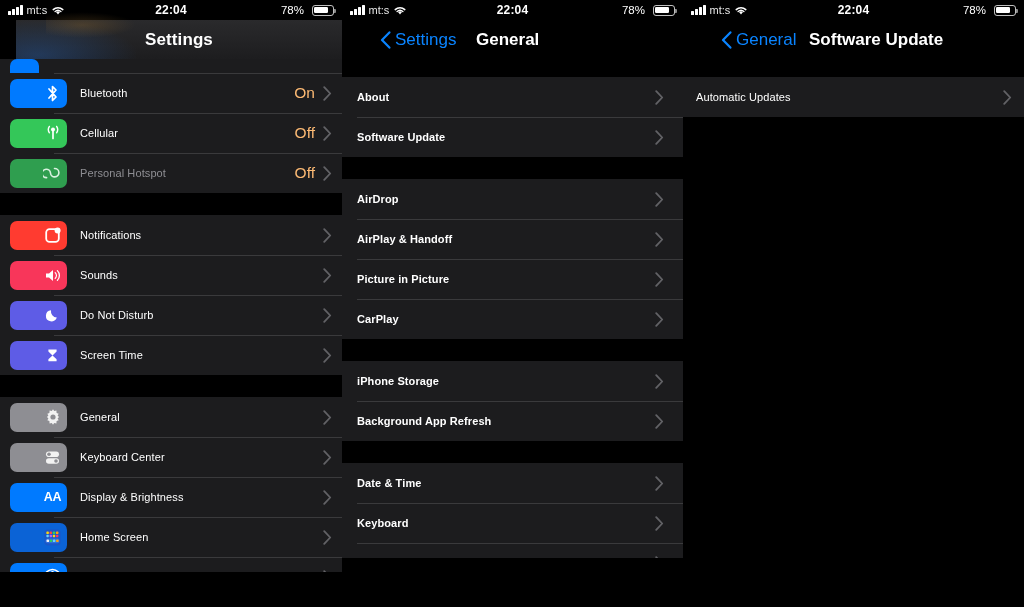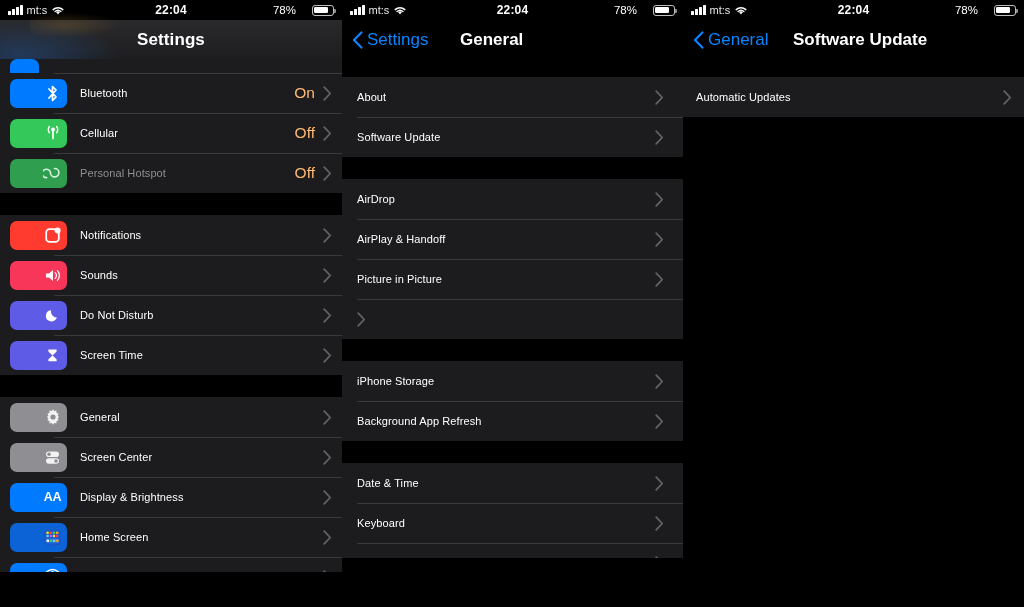--- a/index.html
+++ b/index.html
@@ -14,21 +14,21 @@
   .panel-2{width:341px;}
   .panel-3{width:341px;}
 
   
   .statusbar{
     height:20px;display:flex;align-items:center;position:relative;
     color:#fff;font-size:11.5px;font-weight:bold;padding:0 8px;
   }
   .sb-left{display:flex;align-items:center;gap:4px;}
   .sb-center{position:absolute;left:0;right:0;text-align:center;font-size:12px;font-weight:bold;letter-spacing:.2px;}
-  .sb-right{margin-left:auto;display:flex;align-items:center;gap:16px;position:relative;z-index:2;}
+  .sb-right{margin-left:auto;display:flex;align-items:center;gap:8px;position:relative;z-index:2;}
   .carrier{font-size:11px;font-weight:normal;color:#e8e8e8;}
   .bars{display:flex;align-items:flex-end;gap:1.5px;height:10px;}
   .bars i{display:block;width:2.5px;background:#fff;border-radius:.5px;}
   .bars i:nth-child(1){height:4px;}
   .bars i:nth-child(2){height:6px;}
   .bars i:nth-child(3){height:8px;}
   .bars i:nth-child(4){height:10px;}
   .batt{
     width:22px;height:11px;border:1.2px solid rgba(255,255,255,.75);
     border-radius:3px;position:relative;padding:1.2px;box-sizing:border-box;
@@ -36,21 +36,21 @@
   .batt::after{
     content:"";position:absolute;right:-3.2px;top:3px;width:1.8px;height:4px;
     background:rgba(255,255,255,.55);border-radius:0 1px 1px 0;
   }
   .batt span{display:block;height:100%;background:#fff;border-radius:1.3px;}
   .pct{font-size:11.5px;font-weight:normal;color:#fff;}
 
   
   .navbar{
     height:39px;position:relative;display:flex;align-items:center;
-    padding:0 10px;box-sizing:border-box;
+    padding:0 22px;box-sizing:border-box;margin-left:16px;
   }
   .navbar-blur{
     background:linear-gradient(180deg,#2a2a2c 0%,#232325 55%,#1d1d1f 100%);
   }
   .navbar-plain{background:#000;}
   .nav-title{
     position:absolute;left:0;right:0;text-align:center;color:#fff;
     font-size:17px;font-weight:bold;letter-spacing:.1px;pointer-events:none;
   }
   .nav-title-left{
@@ -79,21 +79,21 @@
 
   .row{
     height:40px;display:flex;align-items:center;position:relative;
     box-sizing:border-box;background:#1c1c1e;
   }
   .row.sep::before{
     content:"";position:absolute;top:0;height:1px;background:#3a3a3c;
   }
   .panel-1 .row{padding-left:10px;}
   .panel-1 .row.sep::before{left:54px;right:0;}
-  .panel-2 .row{padding-left:15px;}
+  .panel-2 .row{padding-left:15px;font-weight:bold;}
   .panel-2 .row.sep::before{left:15px;right:0;}
   .panel-3 .row{padding-left:13px;}
 
   .row-label{color:#fff;font-size:11px;flex:1;letter-spacing:.1px;}
   .row.dim .row-label{color:#8e8e93;}
   .row-value{color:#fdba74;font-size:15.5px;margin-right:8px;}
   .chev{width:9px;height:15px;margin-right:10px;flex:0 0 auto;opacity:.62;}
   .panel-2 .chev{margin-right:19px;}
   .panel-3 .chev{margin-right:12px;}
 
@@ -266,21 +266,21 @@
       </div>
       <div class="row sep">
         <span class="icon" style="background:#8e8e93">
           <svg width="19" height="19" viewBox="0 0 19 19">
             <rect x="3" y="3.4" width="13" height="5.6" rx="2.8" fill="#f2f2f2"></rect>
             <circle cx="6" cy="6.2" r="1.8" fill="#8e8e93"></circle>
             <rect x="3" y="10.2" width="13" height="5.6" rx="2.8" fill="#f2f2f2"></rect>
             <circle cx="13" cy="13" r="1.8" fill="#8e8e93"></circle>
           </svg>
         </span>
-        <span class="row-label">Screen Center</span>
+        <span class="row-label">Keyboard Center</span>
         <svg class="chev" viewBox="0 0 9 15">
             <path d="M1.2 1.2 L7.2 7.5 L1.2 13.8" stroke="#8e8e93" stroke-width="1.8" fill="none" stroke-linecap="round" stroke-linejoin="round"></path>
           </svg>
       </div>
       <div class="row sep">
         <span class="icon" style="background:#007aff">
           <span class="icon-text">AA</span>
         </span>
         <span class="row-label">Display &amp; Brightness</span>
         <svg class="chev" viewBox="0 0 9 15">
@@ -399,20 +399,21 @@
             <path d="M1.2 1.2 L7.2 7.5 L1.2 13.8" stroke="#8e8e93" stroke-width="1.8" fill="none" stroke-linecap="round" stroke-linejoin="round"></path>
           </svg>
       </div>
       <div class="row sep">
         <span class="row-label">Picture in Picture</span>
         <svg class="chev" viewBox="0 0 9 15">
             <path d="M1.2 1.2 L7.2 7.5 L1.2 13.8" stroke="#8e8e93" stroke-width="1.8" fill="none" stroke-linecap="round" stroke-linejoin="round"></path>
           </svg>
       </div>
       <div class="row sep">
+        <span class="row-label">CarPlay</span>
         <svg class="chev" viewBox="0 0 9 15">
             <path d="M1.2 1.2 L7.2 7.5 L1.2 13.8" stroke="#8e8e93" stroke-width="1.8" fill="none" stroke-linecap="round" stroke-linejoin="round"></path>
           </svg>
       </div>
     </div>
 
     <div class="gap"></div>
 
     <div class="group">
       <div class="row">

